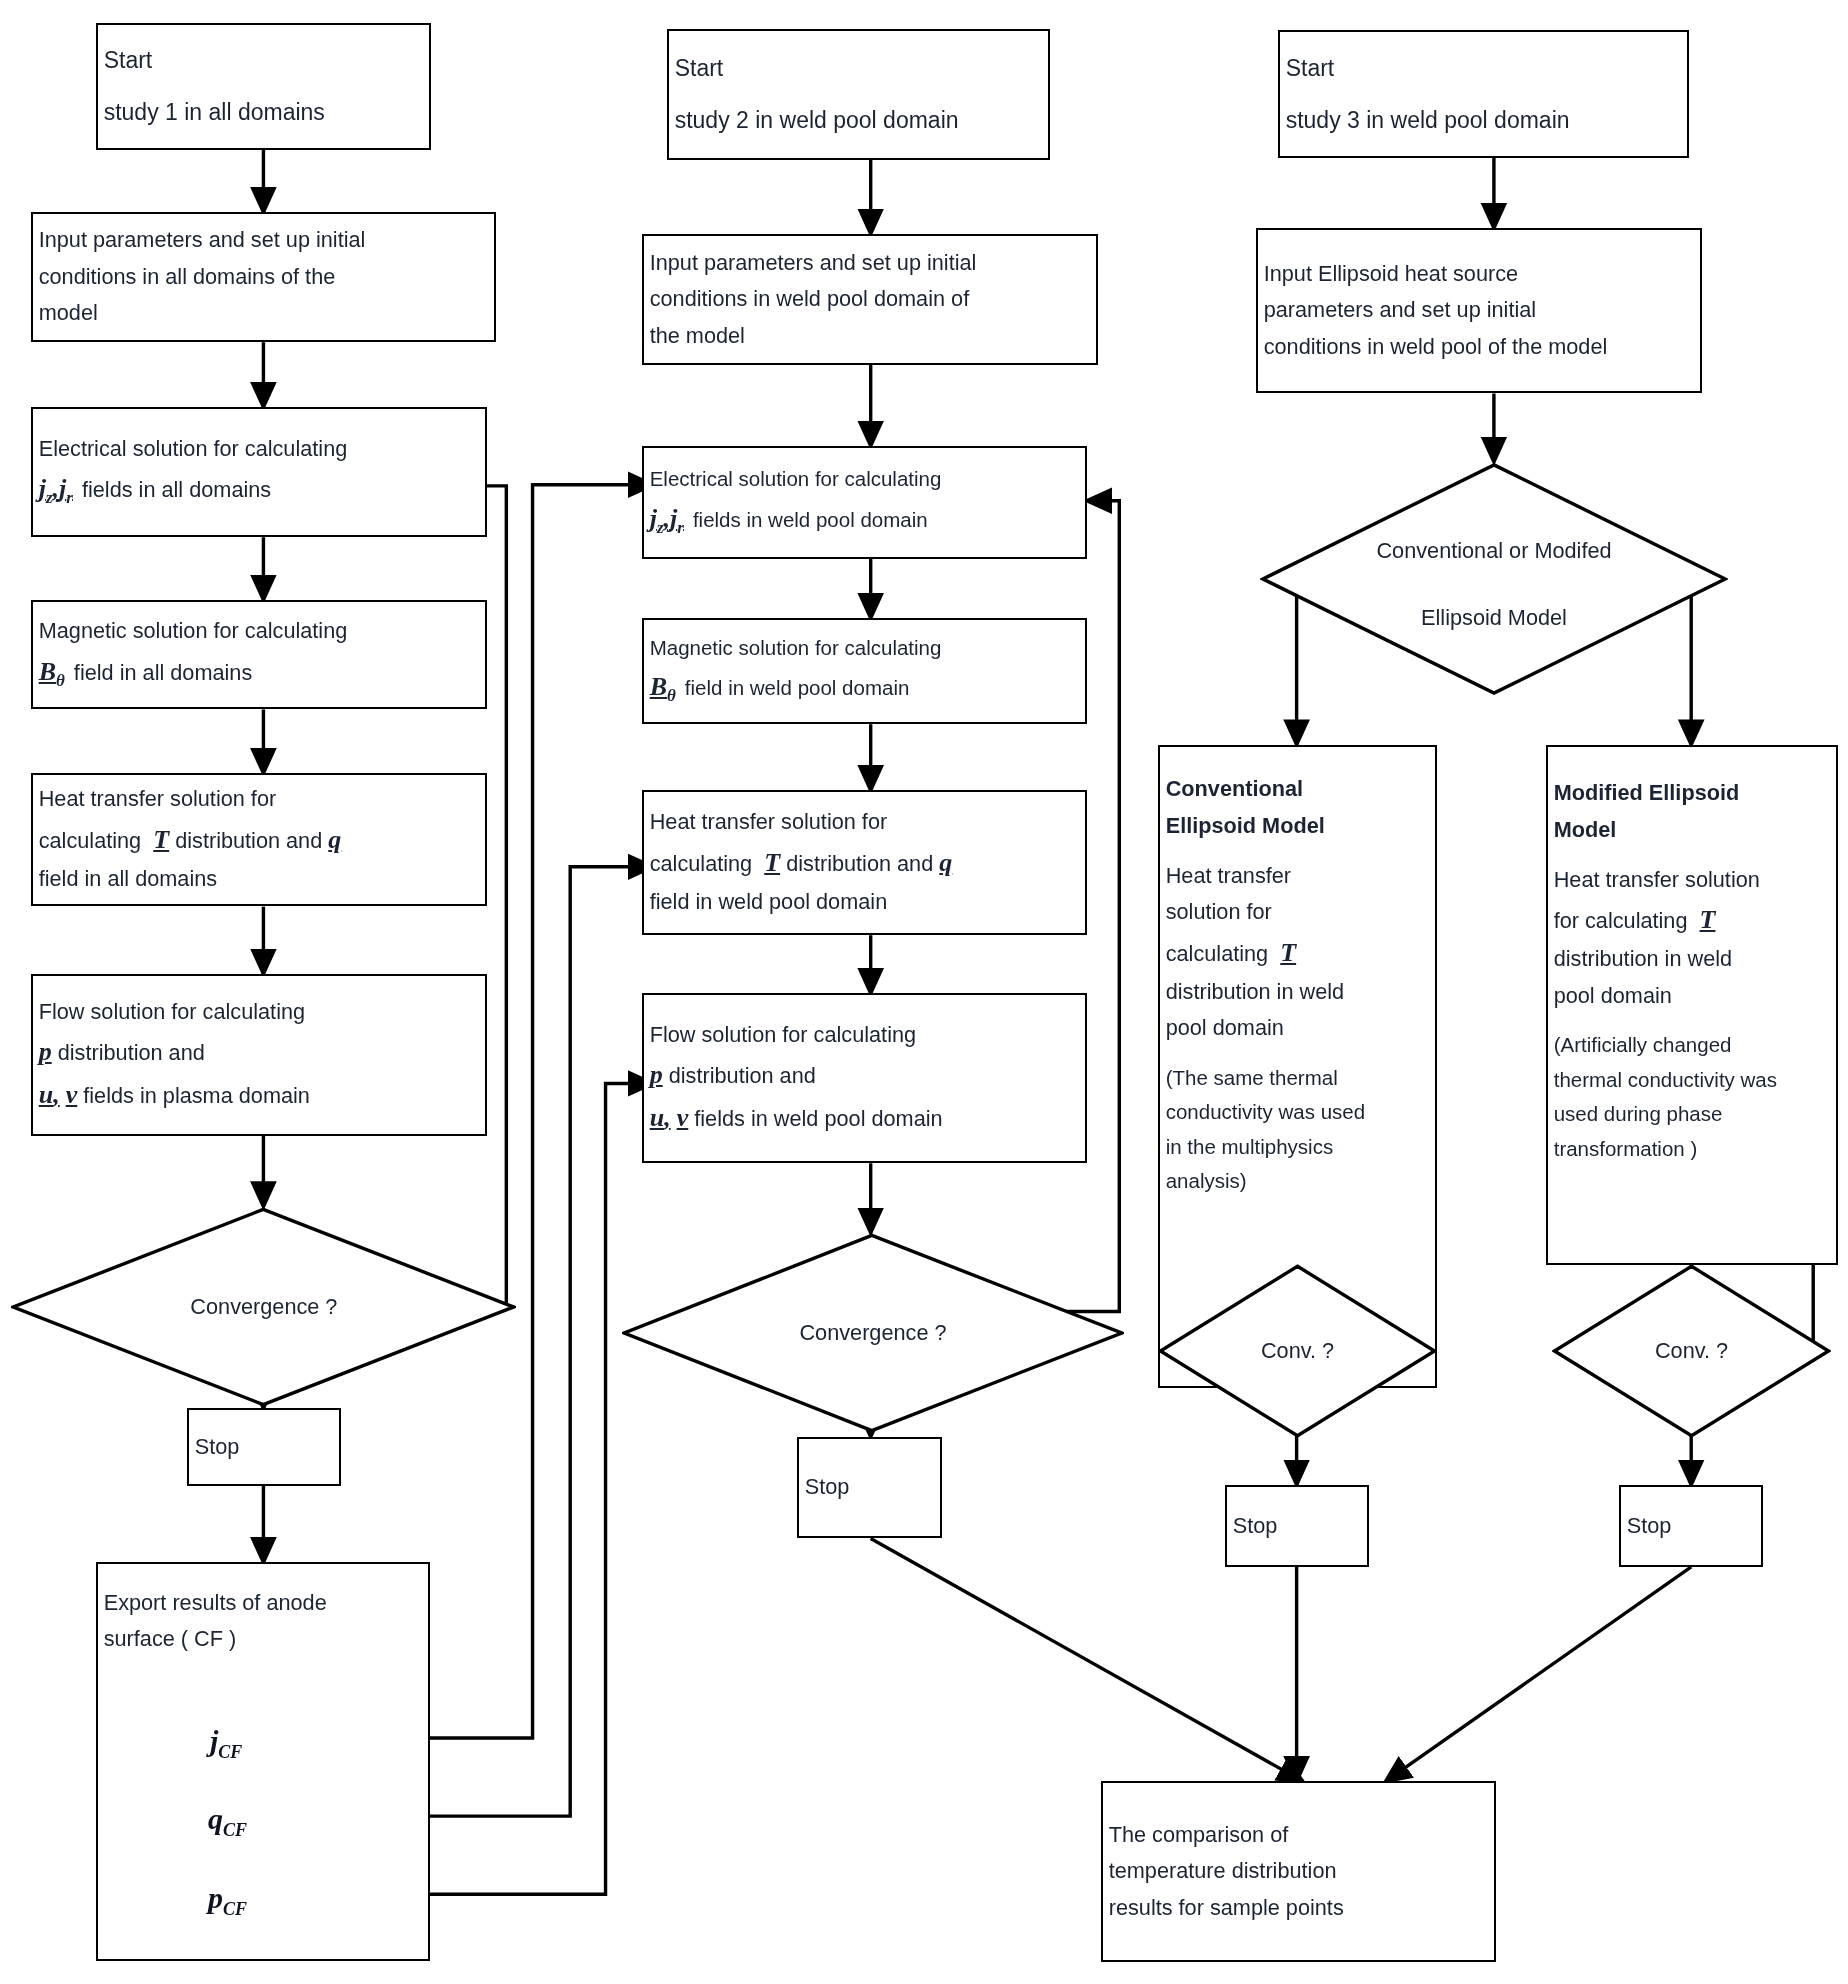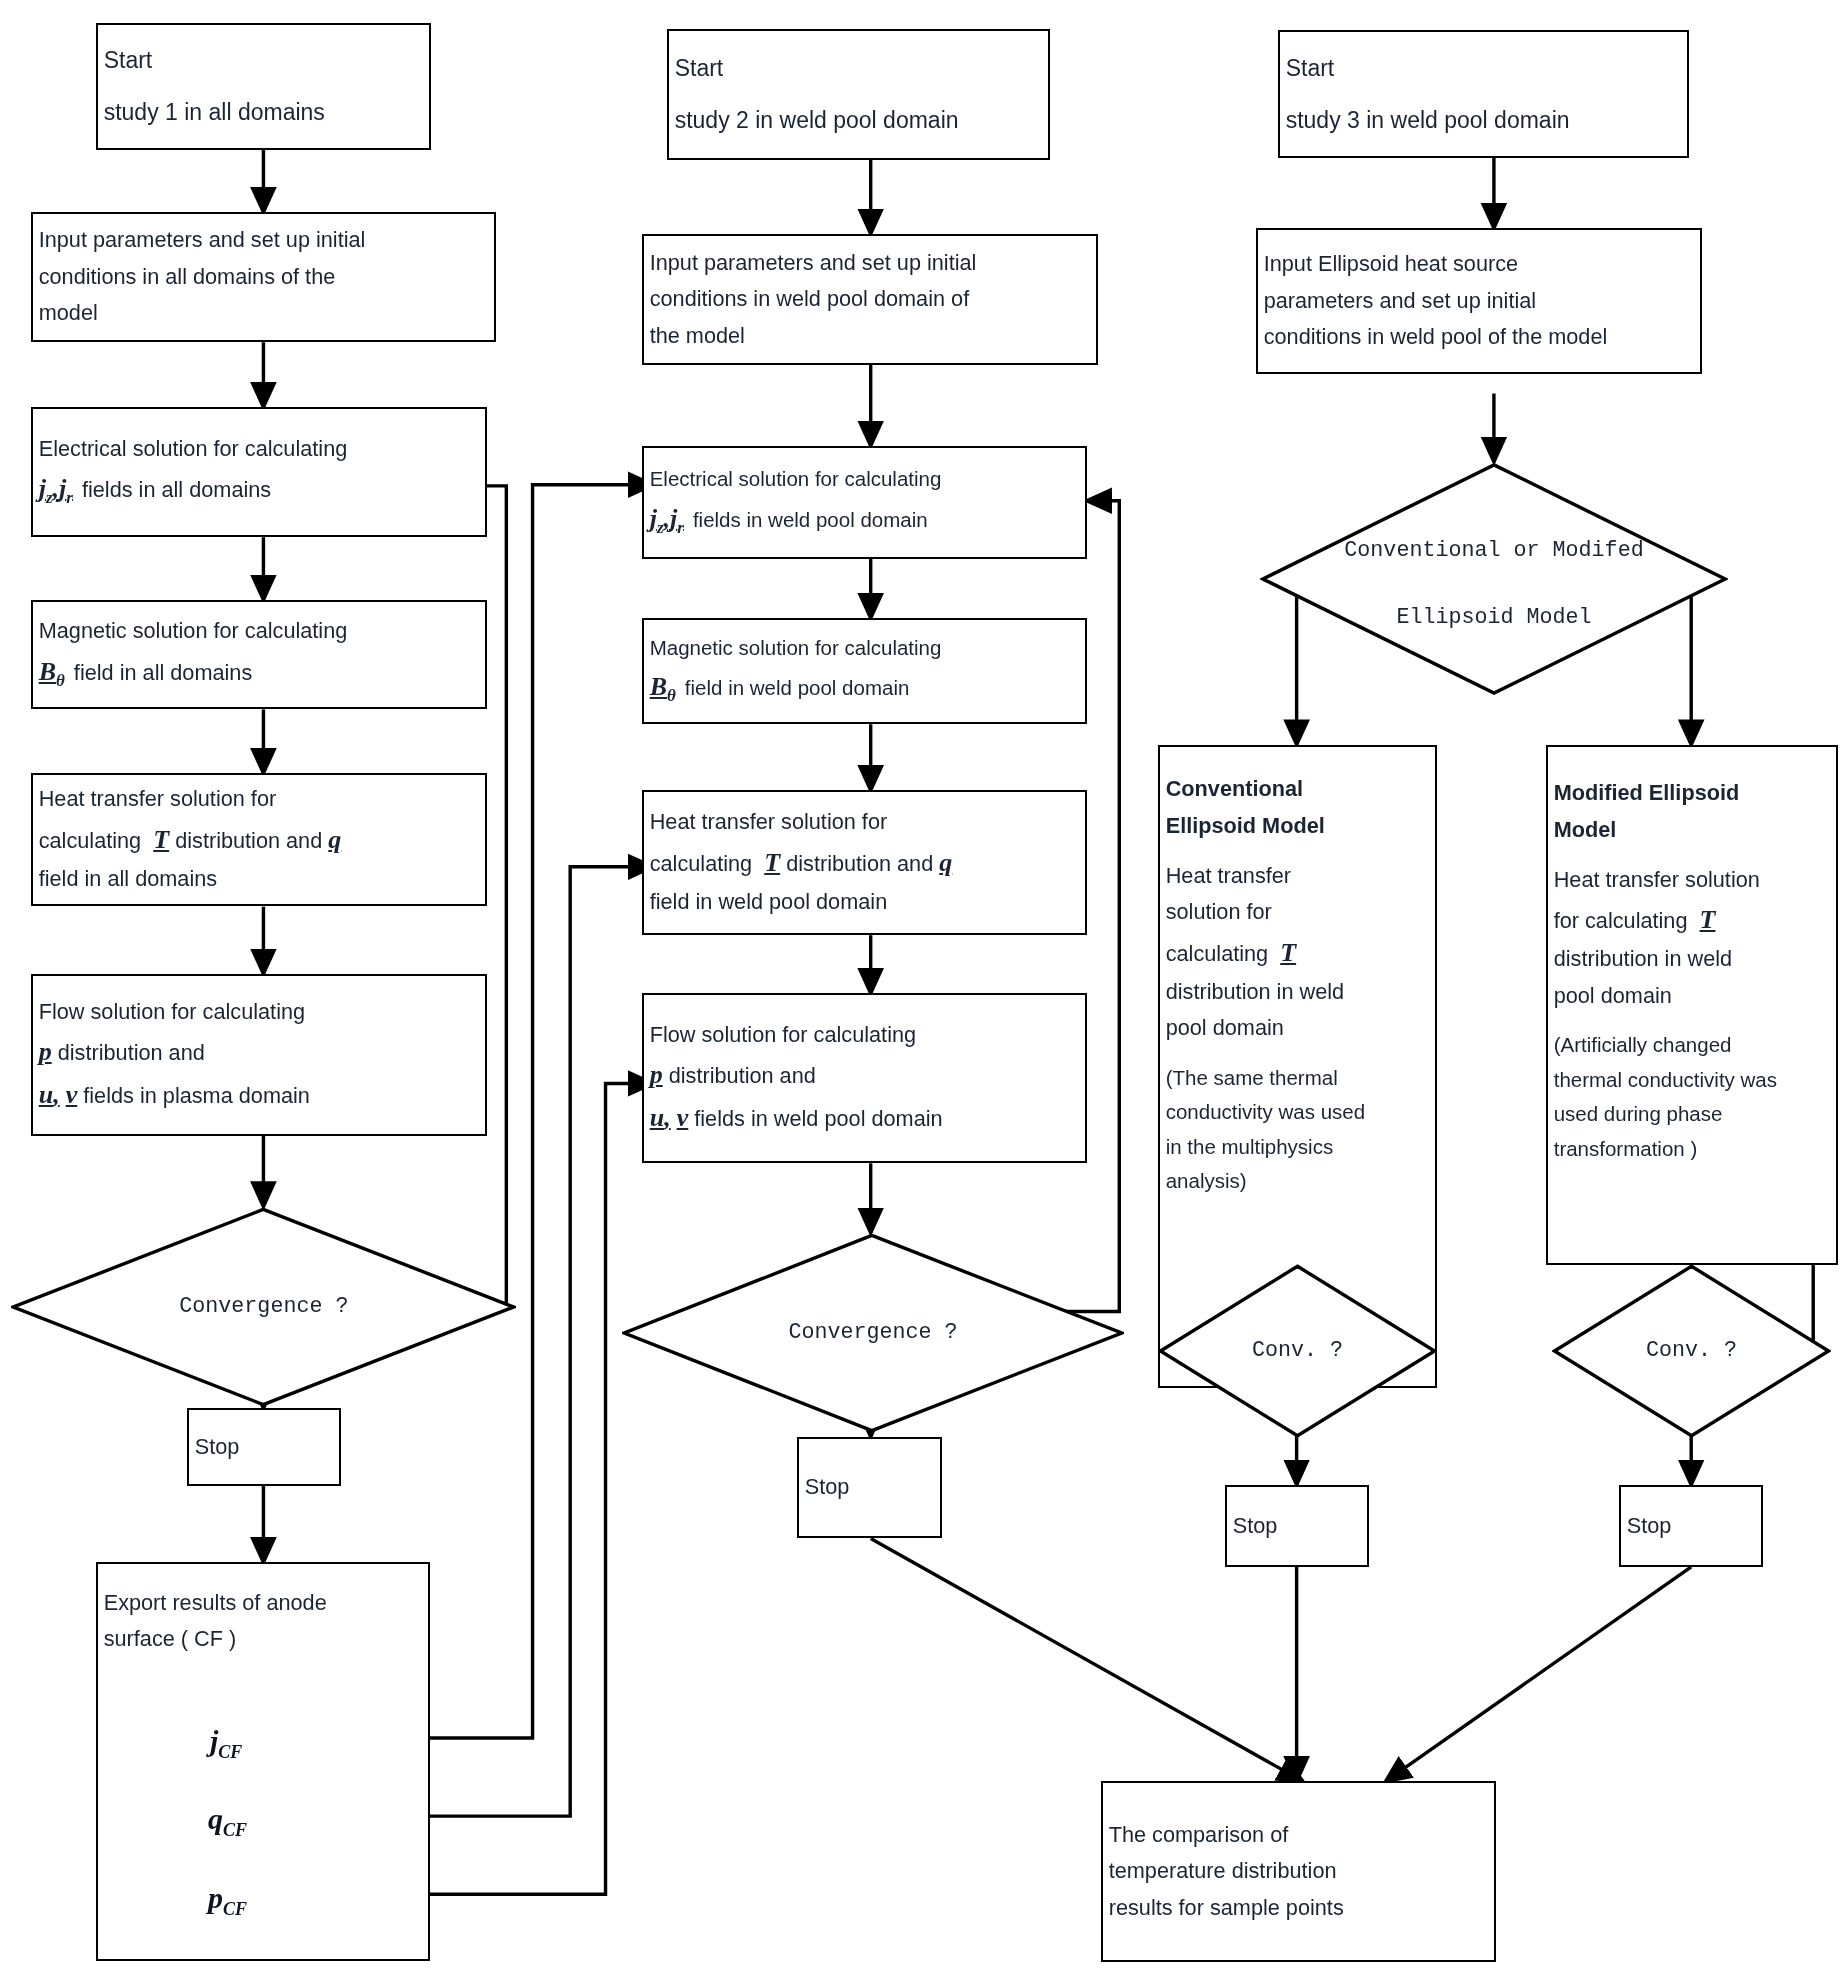--- a/index.html
+++ b/index.html
@@ -6,21 +6,21 @@
   body{font-family:"Liberation Sans", sans-serif;}
   #stage{position:relative;width:1848px;height:1985px;background:#fff;overflow:hidden;}
   svg#wires{position:absolute;left:0;top:0;width:1848px;height:1985px;}
   .node{position:absolute;box-sizing:border-box;background:#fff;border:2.9px solid #000;
         display:flex;flex-direction:column;align-items:flex-start;justify-content:center;
         text-align:center;color:#1b2433;line-height:1.58;}
   .node.thin{border-width:2.3px;}
   .node p{margin:0;padding:1.1px 5.7px;}
   .dia{position:absolute;display:flex;align-items:center;justify-content:center;
        text-align:center;color:#1b2433;}
-  .dia .dlabel{position:relative;z-index:3;line-height:1.9;font-family:Liberation Mono, monospace;}
+  .dia .dlabel{position:relative;z-index:3;line-height:1.9;}
   .dia svg{position:absolute;left:0;top:0;}
   .f40{font-size:23px;} .f38{font-size:21.7px;} .f36{font-size:20.5px;}
   .bold{font-weight:bold;}
   .symc{font-family:"Liberation Serif", serif;font-style:italic;font-weight:bold;font-size:26px;text-decoration:underline;}
   .gap{display:inline-block;width:9px;}
   .blank{height:13.7px;}
   .cflabel{position:absolute;font-family:"Liberation Serif", serif;font-style:italic;
            font-weight:bold;font-size:30px;color:#0d1320;z-index:4;margin-top:8px;}
   .cflabel sub{font-size:18px;font-style:italic;}
 </style>
@@ -207,21 +207,21 @@
   <div class="node thin" style="left:797px;top:1437px;width:145px;height:101px;">
     <p class="f38">Stop</p>
   </div>
 
   <div class="node" style="left:1278px;top:30px;width:411px;height:128px;">
     <p class="f40">Start</p>
     <div class="blank"></div>
     <p class="f40">study 3 in weld pool domain</p>
   </div>
 
-  <div class="node" style="left:1256px;top:228px;width:446px;height:146px;">
+  <div class="node" style="left:1256px;top:228px;width:446px;height:165px;">
     <p class="f38">Input Ellipsoid heat source</p>
     <p class="f38">parameters and set up initial</p>
     <p class="f38">conditions in weld pool of the model</p>
   </div>
 
   <div class="dia" style="left:1260px;top:462px;width:468px;height:234px;flex-direction:column;">
     <svg width="468" height="234" viewBox="0 0 820 410" xmlns="http://www.w3.org/2000/svg">
       <polygon points="410,5 815,205 410,405 5,205" fill="#fff" stroke="#000" stroke-width="6"></polygon>
     </svg>
     <span class="dlabel f38" style="position:absolute;left:0;right:0;top:68px;text-align:center;">Conventional or Modifed</span>

